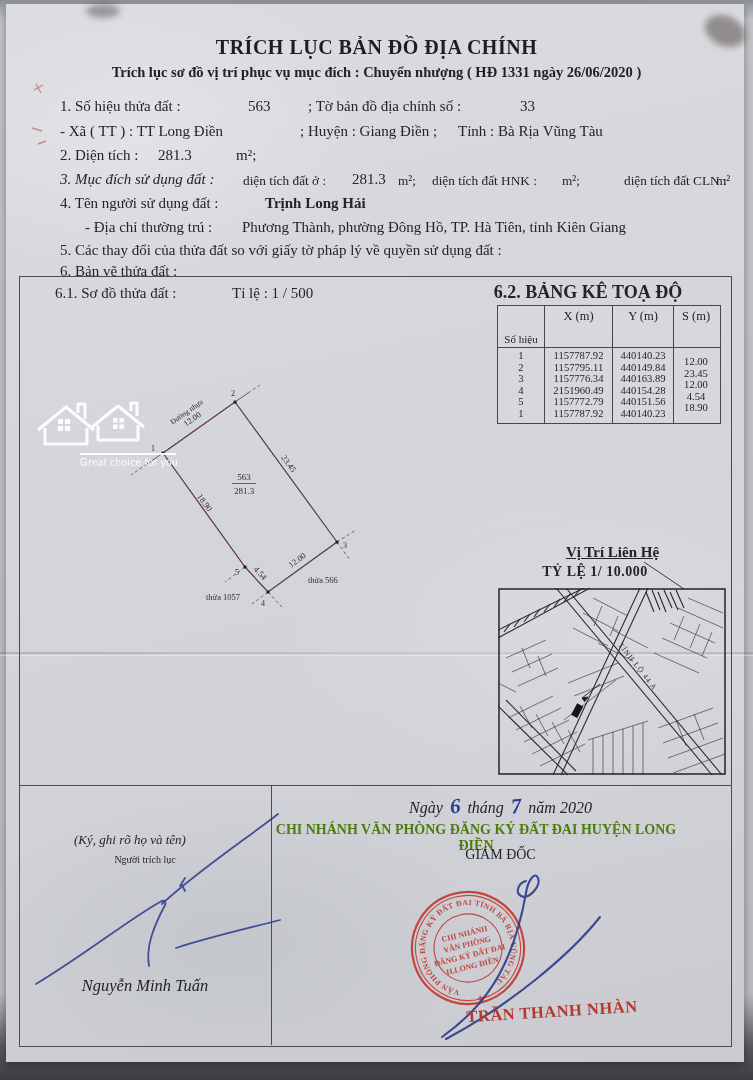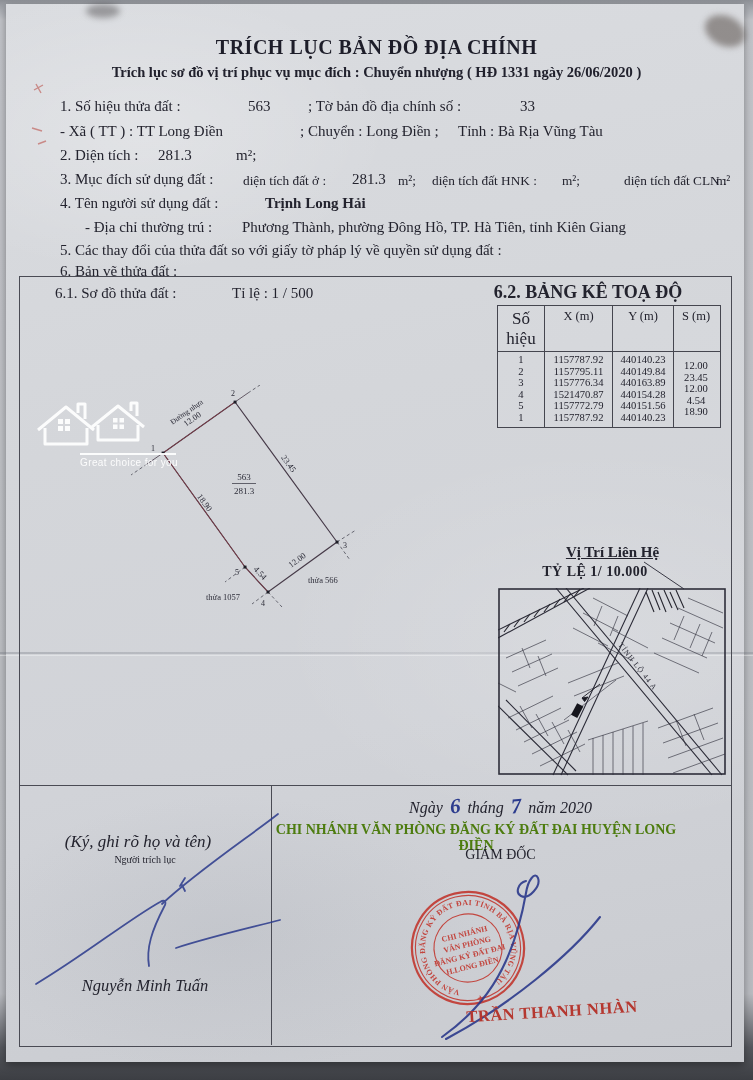--- a/index.html
+++ b/index.html
@@ -44,21 +44,21 @@
   .wm-com{font-size:14px;font-weight:bold;}
   .wm-rule{width:96px;height:2px;background:#fff;margin:3px 0 2px 46px;}
   .wm-tag{font-size:10px;margin-left:46px;letter-spacing:.4px;font-family:"Liberation Sans","DejaVu Sans",sans-serif;}
 
   
   .loc-title{left:500px;top:544px;width:225px;font-size:15px;font-weight:bold;text-decoration:underline;}
   .loc-scale{left:500px;top:564px;width:190px;font-size:14px;font-weight:bold;letter-spacing:.5px;}
 
   
   .f-left-title{left:19px;top:854px;width:252px;font-size:10px;}
-  .f-left-note{left:12px;top:832px;width:252px;font-size:17px;font-style:italic;}
+  .f-left-note{left:4px;top:832px;width:252px;font-size:13px;font-style:italic;}
   .f-left-name{left:19px;top:976px;width:252px;font-size:16.5px;font-style:italic;}
   .f-date{left:271px;top:794px;width:459px;font-size:16px;font-style:italic;}
   .hand{display:inline-block;color:#2c3c8e;font-size:21px;font-weight:600;transform:rotate(-6deg);margin:0 3px;}
   .f-office{left:271px;top:822px;width:410px;font-size:14px;font-weight:bold;color:#4d7c0f;}
   .f-pos{left:271px;top:847px;width:459px;font-size:14px;font-weight:normal;}
   .f-signer{left:452px;top:1002px;width:200px;font-size:16.5px;font-weight:bold;color:#b5372f;
             letter-spacing:.5px;transform:rotate(-3.5deg);}
 
   svg text{font-family:"Liberation Serif","DejaVu Serif",serif;fill:#2e2e3a;}
   .mapline{stroke:#33333f;stroke-width:.65;fill:none;}
@@ -84,30 +84,30 @@
 <div class="abs subtitle center">Trích lục sơ đồ vị trí phục vụ mục đích : Chuyển nhượng ( HĐ 1331 ngày 26/06/2020 )</div>
 
 <div class="abs fline" style="left:0;top:98px;width:753px;">
   <span class="abs" style="left:60px;">1. Số hiệu thửa đất :</span>
   <span class="abs" style="left:248px;">563</span>
   <span class="abs" style="left:308px;">; Tờ bản đồ địa chính số :</span>
   <span class="abs" style="left:520px;">33</span>
 </div>
 <div class="abs fline" style="left:0;top:123px;width:753px;">
   <span class="abs" style="left:60px;">- Xã ( TT ) : TT Long Điền</span>
-  <span class="abs" style="left:300px;">; Chuyển : Long Điền ;</span>
+  <span class="abs" style="left:300px;">; Huyện : Giang Điền ;</span>
   <span class="abs" style="left:458px;">Tỉnh : Bà Rịa Vũng Tàu</span>
 </div>
 <div class="abs fline" style="left:0;top:147px;width:753px;">
   <span class="abs" style="left:60px;">2. Diện tích :</span>
   <span class="abs" style="left:158px;">281.3</span>
   <span class="abs" style="left:236px;">m²;</span>
 </div>
 <div class="abs fline" style="left:0;top:171px;width:753px;">
-  <span class="abs" style="left:60px;">3. Mục đích sử dụng đất :</span>
+  <span class="abs" style="left:60px;font-style:italic;">3. Mục đích sử dụng đất :</span>
   <span class="abs fsmall" style="left:243px;top:2px;">diện tích đất ở :</span>
   <span class="abs" style="left:352px;">281.3</span>
   <span class="abs fsmall" style="left:398px;top:2px;">m²;</span>
   <span class="abs fsmall" style="left:432px;top:2px;">diện tích đất HNK :</span>
   <span class="abs fsmall" style="left:562px;top:2px;">m²;</span>
   <span class="abs fsmall" style="left:598px;top:2px;margin-left:26px;">diện tích đất CLN :</span>
   <span class="abs fsmall" style="left:716px;top:2px;">m²</span>
 </div>
 <div class="abs fline" style="left:0;top:195px;width:753px;">
   <span class="abs" style="left:60px;">4. Tên người sử dụng đất :</span>
@@ -131,39 +131,39 @@
 <div class="abs fline" style="left:55px;top:285px;">
   <span>6.1. Sơ đồ thửa đất :</span>
 </div>
 <div class="abs fline" style="left:232px;top:285px;">
   <span>Tỉ lệ : 1 / 500</span>
 </div>
 <div class="abs center bold" style="left:477px;top:282px;width:222px;font-size:18px;">6.2. BẢNG KÊ TOẠ ĐỘ</div>
 
 <div class="abs ctable">
   <div class="thead">
-    <div style="font-size:17px;">Số hiệu</div>
+    <div style="font-size:11px;margin-top:24px;">Số hiệu</div>
     <div>X (m)</div>
     <div>Y (m)</div>
     <div>S (m)</div>
   </div>
   <div class="tbody">
     <div class="tcol">
       <span>1</span>
       <span>2</span>
       <span>3</span>
       <span>4</span>
       <span>5</span>
       <span>1</span>
     </div>
     <div class="tcol">
       <span>1157787.92</span>
       <span>1157795.11</span>
       <span>1157776.34</span>
-      <span>1521470.87</span>
+      <span>2151960.49</span>
       <span>1157772.79</span>
       <span>1157787.92</span>
     </div>
     <div class="tcol">
       <span>440140.23</span>
       <span>440149.84</span>
       <span>440163.89</span>
       <span>440154.28</span>
       <span>440151.56</span>
       <span>440140.23</span>

